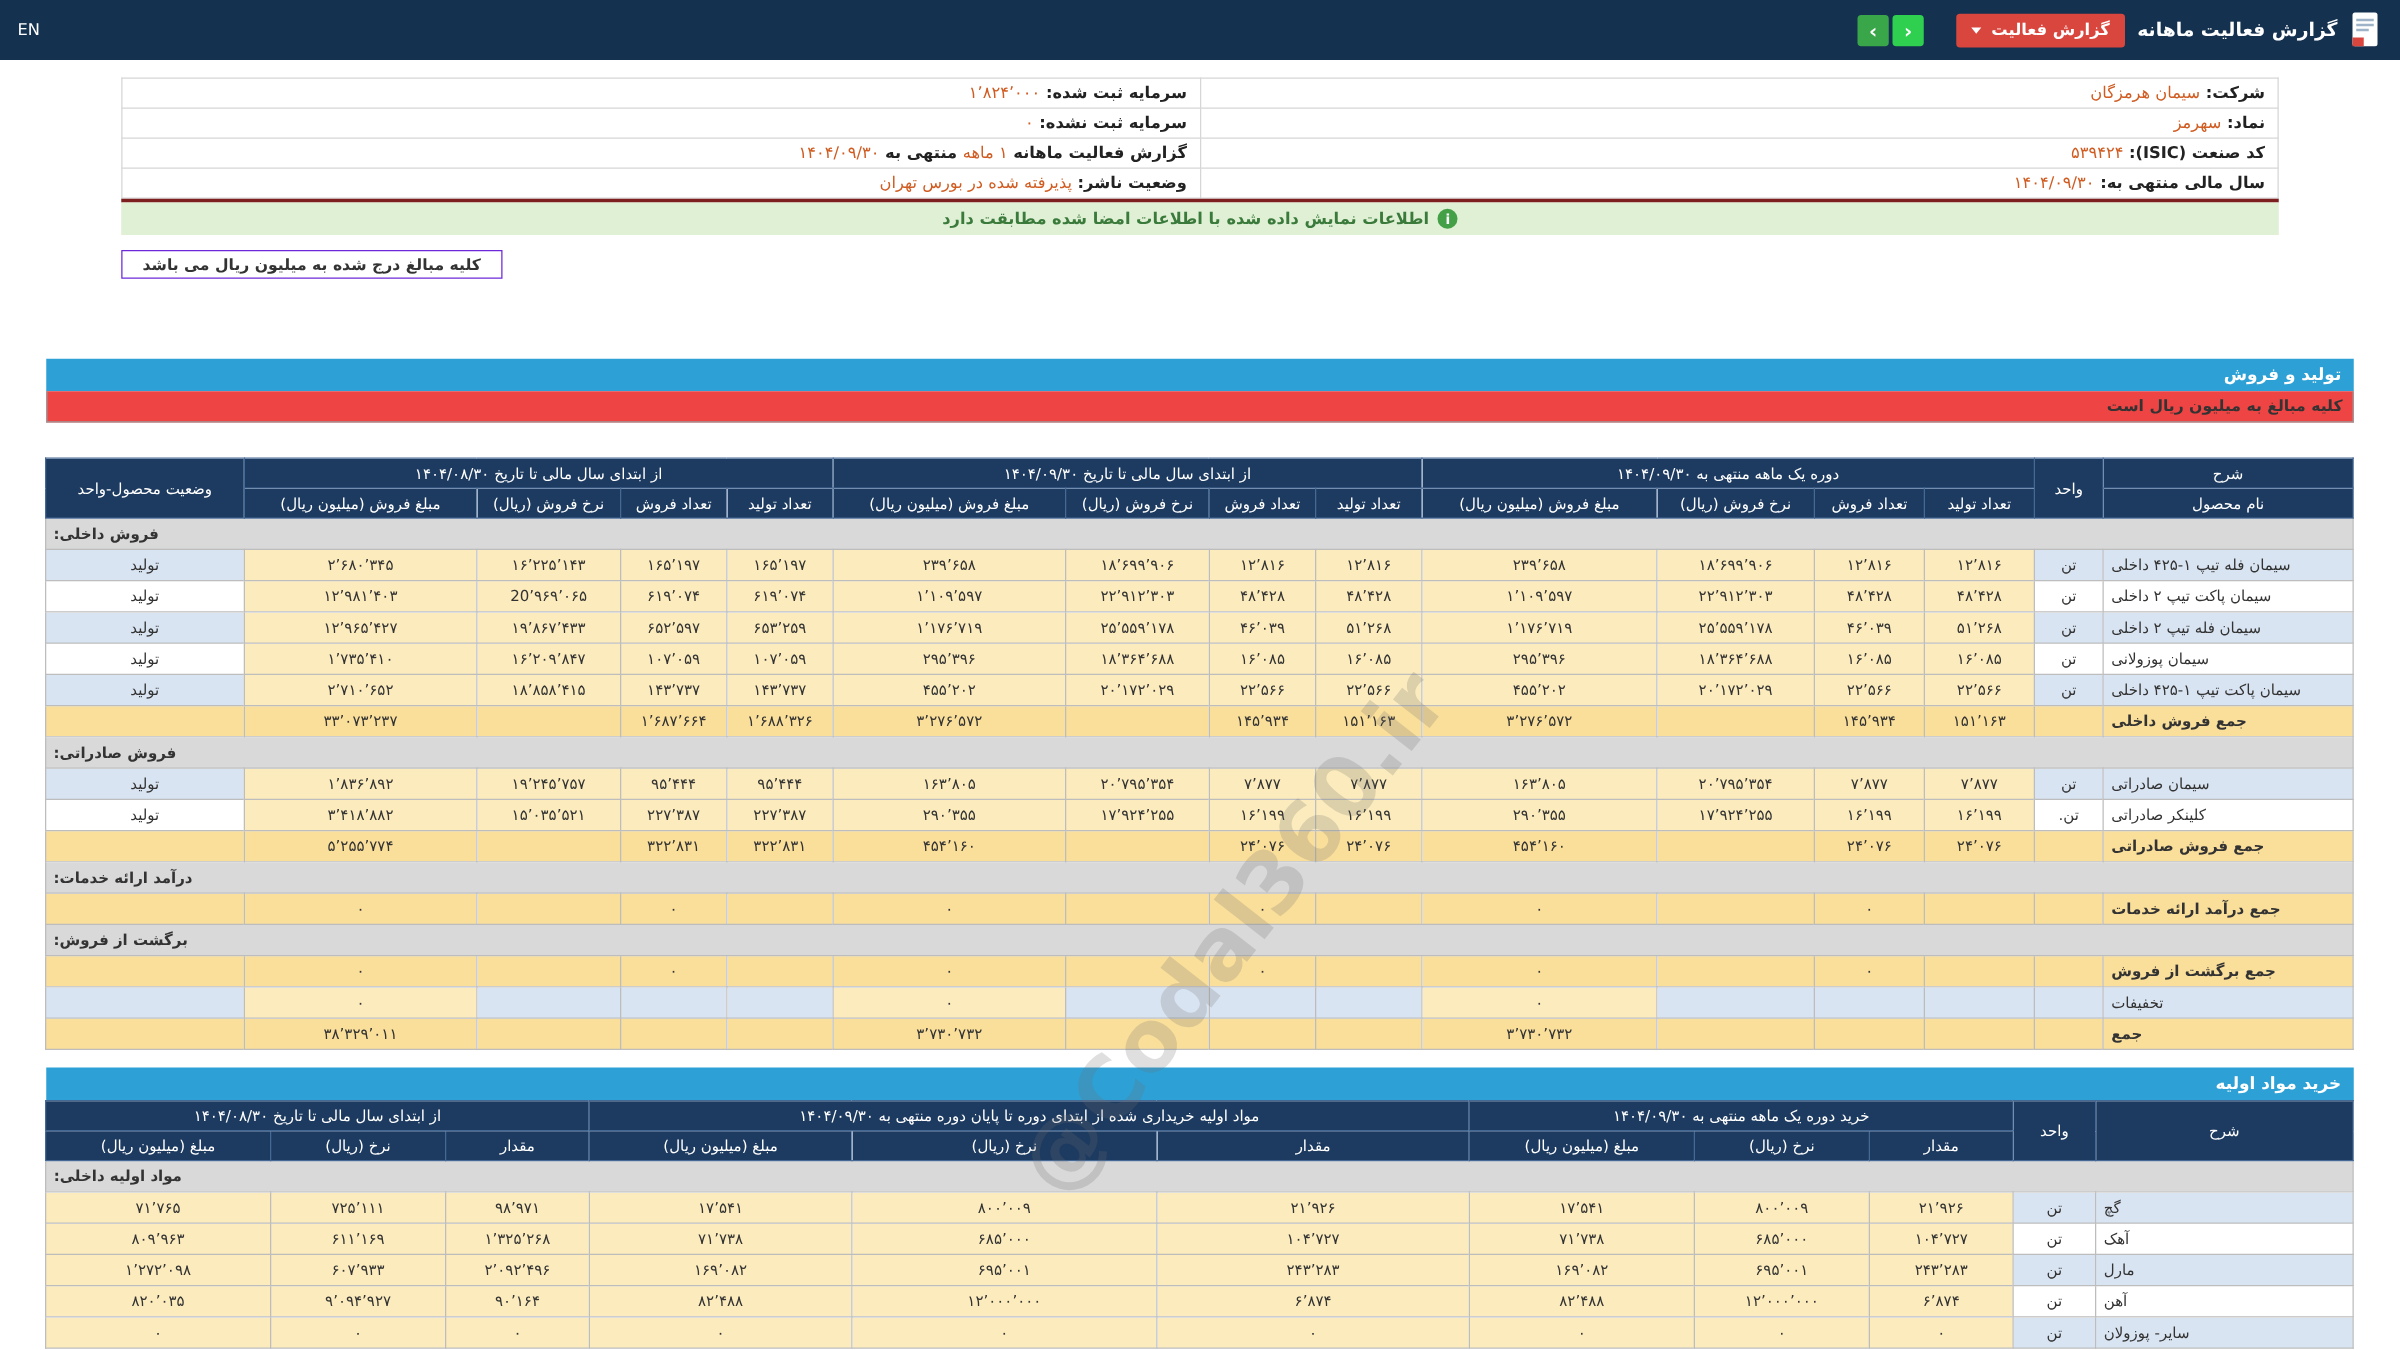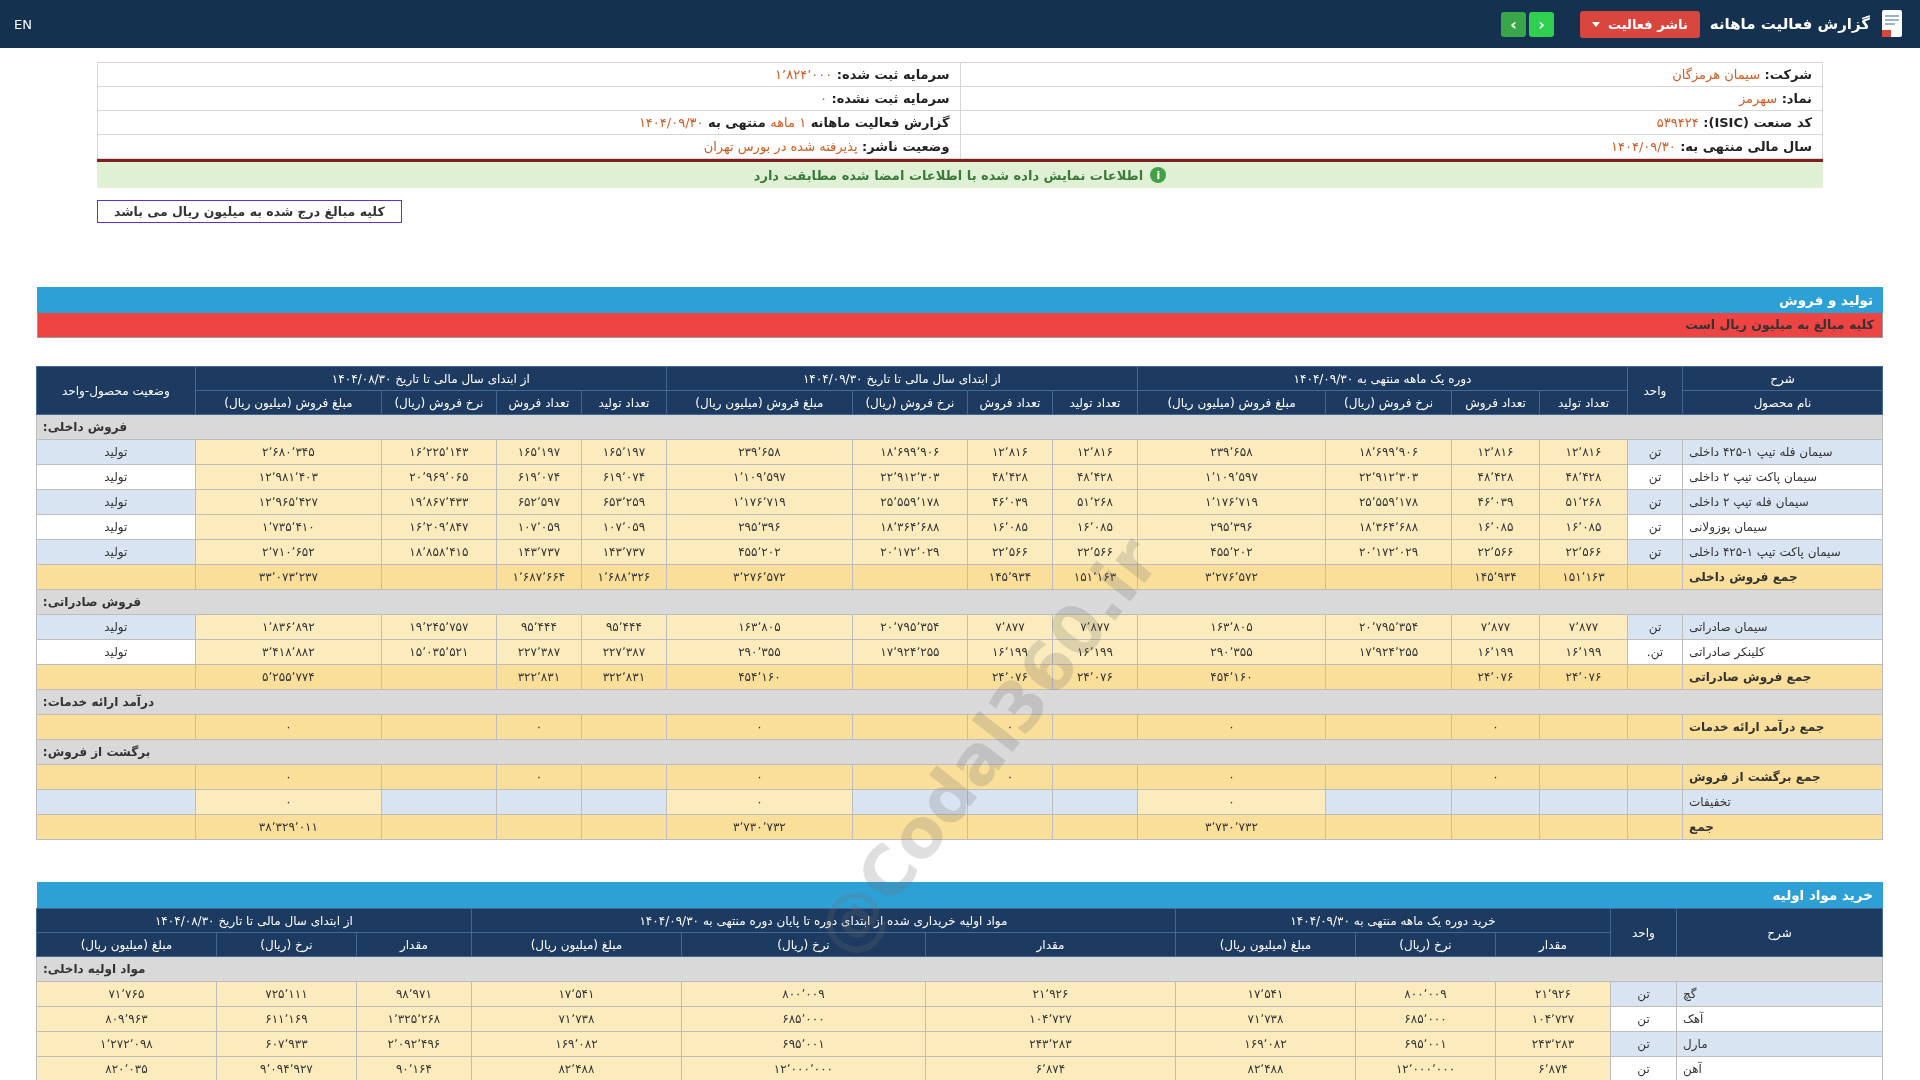--- a/index.html
+++ b/index.html
@@ -31,21 +31,21 @@
     display:flex;align-items:center;justify-content:center;gap:7px;margin:0 97px}
   .info-ico{width:16px;height:16px;border-radius:50%;background:#43a047;color:#fff;font-size:11px;
     font-weight:bold;display:inline-flex;align-items:center;justify-content:center;font-style:normal}
   .unit-note-row{direction:ltr;margin:12px 97px 0}
   .unit-box{display:inline-block;border:1px solid #6d28d9;padding:3px 16px;font-weight:bold;font-size:12.5px;direction:rtl}
   
   .content{margin:0 37px;width:1846px;position:relative}
   .section-bar{height:26px;background:#2da1d6;color:#fff;font-size:13.5px;font-weight:bold;
     line-height:26px;padding:0 10px}
   .bar1{margin-top:64px}
-  .bar2{margin-top:42px}
+  .bar2{margin-top:14px}
   .unit-row{height:25px;border:1px solid #999;border-top:none;font-size:12.5px;font-weight:bold;
     line-height:23px;padding:0 8px;background:#ef4444}
   .tbl-gap{height:28px}
   .rpt{border-collapse:collapse;table-layout:fixed;width:1846px;font-size:12px}
   .rpt th{background:#1d3b60;color:#fff;font-weight:normal;border:1px solid #466894;
     height:24px;padding:2px 4px;white-space:nowrap;overflow:hidden;font-size:12px;text-align:center}
   .rpt td{border:1px solid #bdbdbd;height:25px;padding:2px 6px;text-align:center;
     white-space:nowrap;overflow:hidden;color:#333}
   .rpt td.name{text-align:left}
   .rpt td.sec-label{text-align:left;font-weight:bold}
@@ -71,21 +71,21 @@
       <svg width="26" height="30" viewBox="0 0 26 30" aria-hidden="true">
         <rect x="2" y="1" width="20" height="27" rx="2" fill="#ffffff"></rect>
         <rect x="5" y="6" width="14" height="2" fill="#9fb3c8"></rect>
         <rect x="5" y="10" width="14" height="2" fill="#9fb3c8"></rect>
         <rect x="5" y="14" width="10" height="2" fill="#9fb3c8"></rect>
         <rect x="2" y="21" width="9" height="7" fill="#d9463e"></rect>
       </svg>
     </span>
     <span class="title">گزارش فعالیت ماهانه</span>
     <button class="badge">
-      <span>ناشر فعالیت</span>
+      <span>گزارش فعالیت</span>
       <span class="chev"></span>
     </button>
     <div class="navbtns" dir="ltr">
       <button class="btn-prev">‹</button>
       <button class="btn-next">›</button>
     </div>
     <div class="spacer"></div>
     <button class="lang">EN</button>
   </header>
 
@@ -198,21 +198,21 @@
             <td class="num val">۴۸٬۴۲۸</td>
             <td class="num val">۴۸٬۴۲۸</td>
             <td class="num val">۲۲٬۹۱۲٬۳۰۳</td>
             <td class="num val">۱٬۱۰۹٬۵۹۷</td>
             <td class="num val">۴۸٬۴۲۸</td>
             <td class="num val">۴۸٬۴۲۸</td>
             <td class="num val">۲۲٬۹۱۲٬۳۰۳</td>
             <td class="num val">۱٬۱۰۹٬۵۹۷</td>
             <td class="num val">۶۱۹٬۰۷۴</td>
             <td class="num val">۶۱۹٬۰۷۴</td>
-            <td class="num val">۲۰٬۹۶۹٬۰۶۵</td>
+            <td class="num val">20٬۹۶۹٬۰۶۵</td>
             <td class="num val">۱۲٬۹۸۱٬۴۰۳</td>
             <td class="st">تولید</td>
           </tr>
           <tr class="odd">
             <td class="name">سیمان فله تیپ ۲ داخلی</td>
             <td class="unit">تن</td>
             <td class="num val">۵۱٬۲۶۸</td>
             <td class="num val">۴۶٬۰۳۹</td>
             <td class="num val">۲۵٬۵۵۹٬۱۷۸</td>
             <td class="num val">۱٬۱۷۶٬۷۱۹</td>

